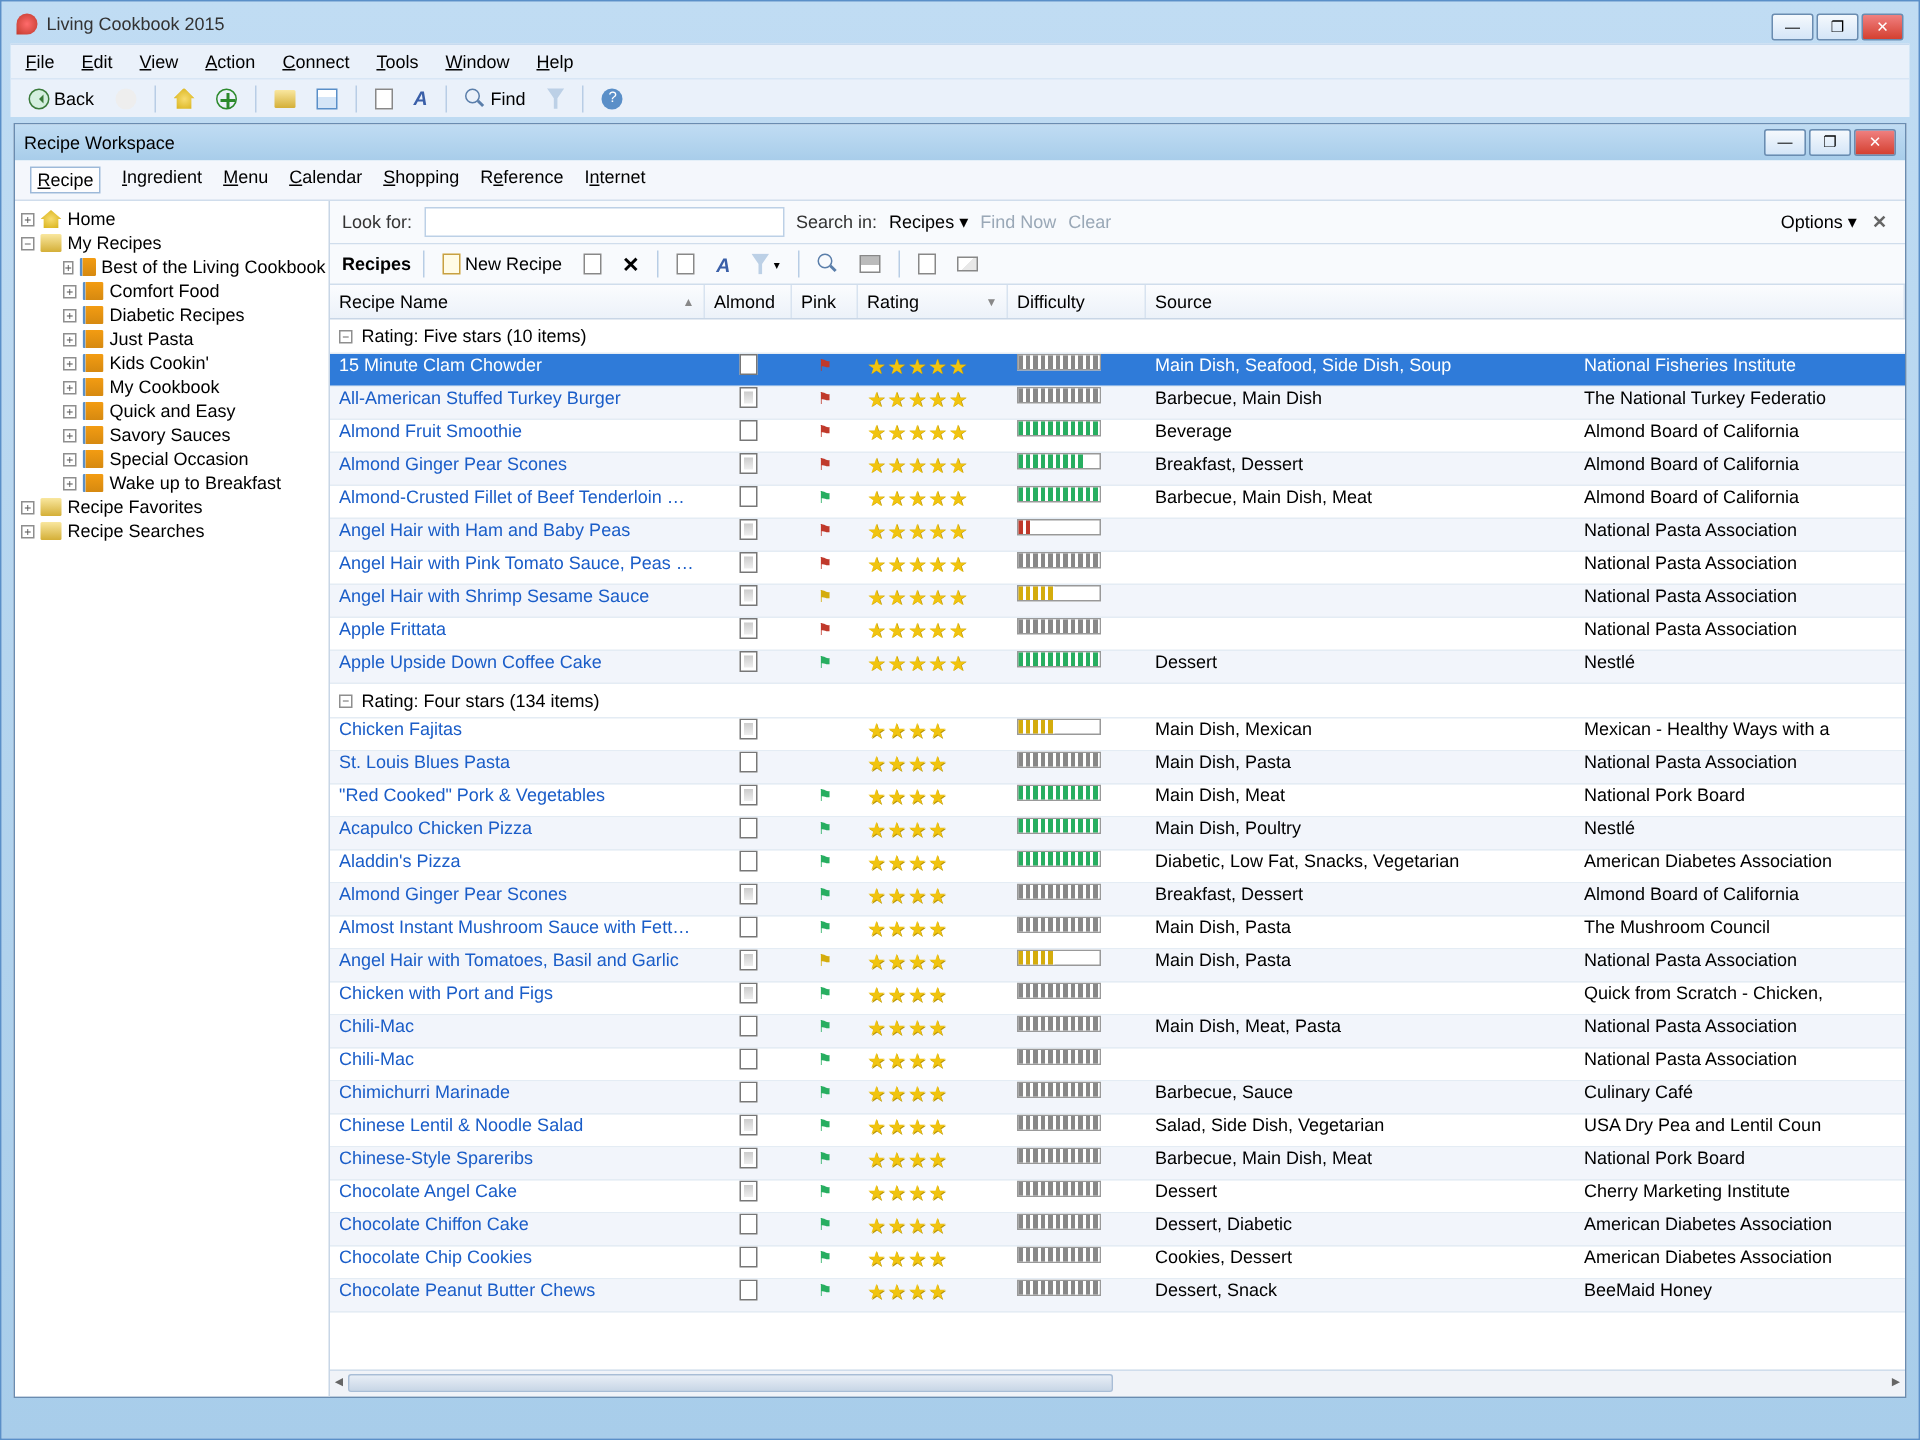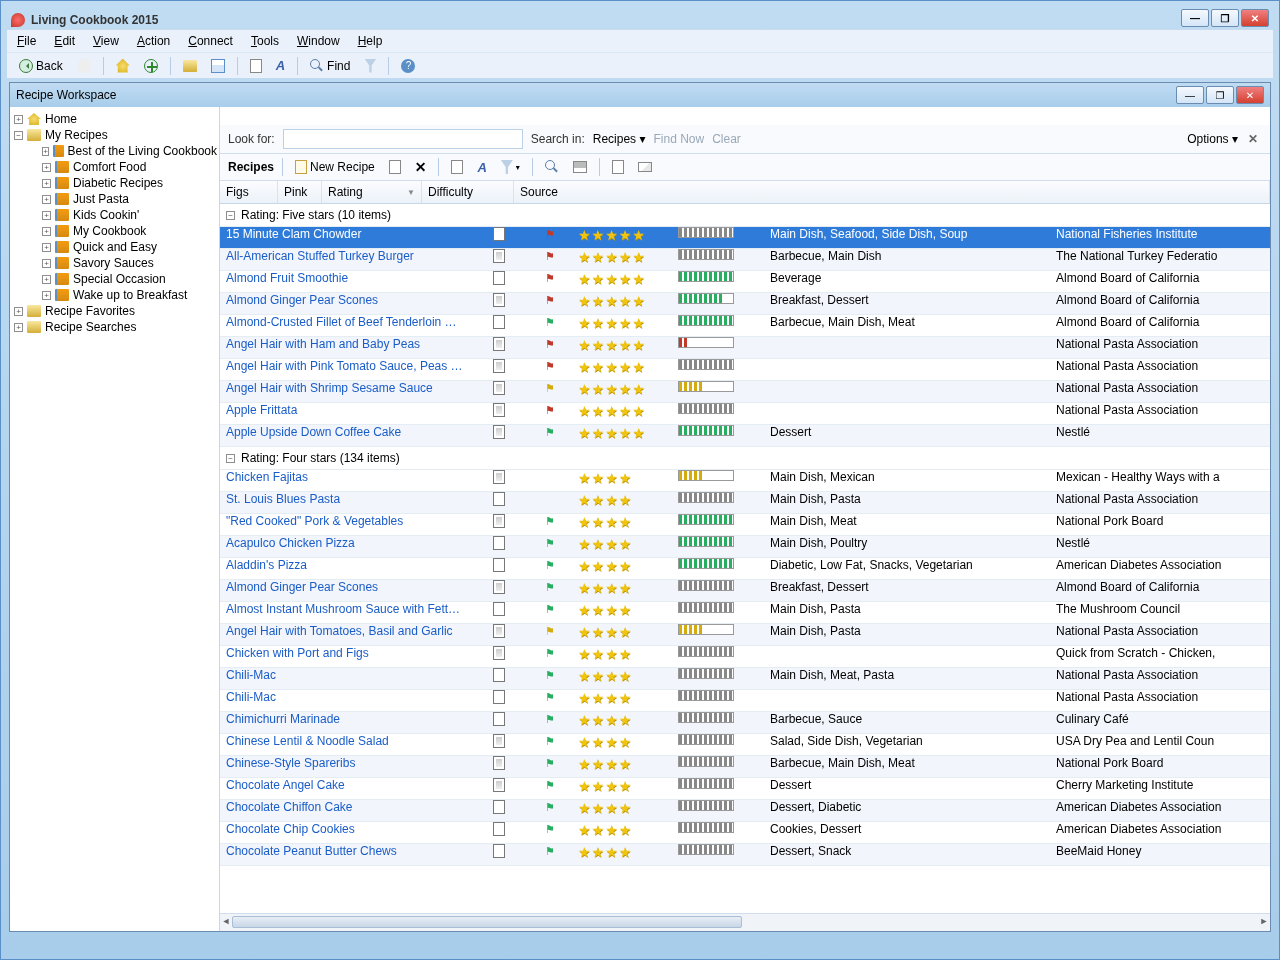--- a/index.html
+++ b/index.html
@@ -1,18 +1,18 @@
 <!DOCTYPE html>
 <html><head>
 <meta charset="utf-8">
 <style>
 * { box-sizing: border-box; margin: 0; padding: 0; }
 body { font-family: "Segoe UI", Tahoma, sans-serif; font-size: 12px; background: #d4e5f7; overflow: hidden; }
 .outer-window { border: 1px solid #5a8fc8; background: linear-gradient(#c0dcf3, #a8cdea); padding: 6px; height: 960px; width: 1280px; }
-.titlebar { display: flex; align-items: flex-end; height: 22px; padding: 2px 4px; font-weight: bold; }
+.titlebar { display: flex; align-items: flex-start; height: 22px; padding: 2px 4px; }
 .titlebar .app-icon { display: inline-block; width: 14px; height: 14px; background: radial-gradient(#ff6b6b, #c0392b); border-radius: 50% 50% 50% 0; margin-right: 6px; }
 .titlebar .title { font-size: 12px; color: #333; }
 .win-controls { margin-left: auto; display: flex; gap: 2px; }
 .win-btn { width: 28px; height: 18px; border: 1px solid #6a8cb0; background: linear-gradient(#f5f9fd, #d4e5f7); border-radius: 2px; display: flex; align-items: center; justify-content: center; cursor: pointer; font-size: 10px; }
 .win-btn.close { background: linear-gradient(#f08080, #d44030); color: #fff; }
 .menubar { background: #eaf1fa; padding: 4px 10px; display: flex; gap: 18px; border-top: 1px solid #c8dbef; }
 .menubar span { cursor: pointer; }
 .menubar span u { text-decoration: underline; }
 .toolbar { background: #eaf1fa; padding: 3px 8px; display: flex; align-items: center; gap: 6px; border-top: 1px solid #d8e6f5; }
 .tb-btn { display: inline-flex; align-items: center; gap: 3px; padding: 2px 4px; cursor: pointer; border-radius: 2px; }
@@ -29,21 +29,21 @@
 .tree { width: 210px; border-right: 1px solid #c8d6e6; background: #fff; padding: 4px 2px; overflow-y: auto; font-size: 12px; }
 .tree .node { white-space: nowrap; padding: 1px 0 1px 2px; cursor: pointer; display: flex; align-items: center; }
 .tree .exp { display: inline-block; width: 9px; height: 9px; border: 1px solid #8e8e8e; font-size: 8px; line-height: 7px; text-align: center; margin-right: 4px; color: #555; }
 .tree .tico { display: inline-block; width: 14px; height: 12px; margin-right: 4px; }
 .tree .ti-home { background: radial-gradient(#f7dc6f, #d4ac0d); clip-path: polygon(50% 0, 100% 50%, 85% 50%, 85% 100%, 15% 100%, 15% 50%, 0 50%); }
 .tree .ti-folder { background: linear-gradient(#f9e79f, #d4af37); border-radius: 1px; }
 .tree .ti-book { background: linear-gradient(#f39c12, #d68910); border-radius: 1px; border-left: 2px solid #5a8fc8; }
 .tree .l2 { padding-left: 30px; }
 
 .main { flex: 1; display: flex; flex-direction: column; overflow: hidden; }
-.searchbar { display: flex; align-items: center; padding: 4px 8px; border-bottom: 1px solid #d0ddec; gap: 8px; background: #f8fafd; margin-top: 18px; }
+.searchbar { display: flex; align-items: center; padding: 4px 8px; border-bottom: 1px solid #d0ddec; gap: 8px; background: #f8fafd; }
 .searchbar input { flex: 0 0 240px; border: 1px solid #bcd0e6; height: 20px; padding: 0 4px; }
 .searchbar .lbl { color: #333; }
 .searchbar .disabled { color: #9aa8b7; }
 .searchbar .right { margin-left: auto; display: flex; align-items: center; gap: 6px; }
 .close-x { font-weight: bold; color: #666; cursor: pointer; padding: 0 4px; }
 
 .gridtoolbar { display: flex; align-items: center; padding: 3px 8px; border-bottom: 1px solid #d0ddec; gap: 6px; background: #f8fafd; }
 .gridtoolbar .strong { font-weight: bold; }
 
 .grid-wrap { flex: 1; overflow: hidden; display: flex; flex-direction: column; }
@@ -185,20 +185,29 @@
     <div class="ws-titlebar">
       <span class="app-icon"></span>
       <span>Recipe Workspace</span>
       <div class="win-controls">
         <div class="win-btn">—</div>
         <div class="win-btn">❐</div>
         <div class="win-btn close">✕</div>
       </div>
     </div>
 
+    <div class="tabstrip">
+      <span class="active"><u>R</u>ecipe</span>
+      <span><u>I</u>ngredient</span>
+      <span><u>M</u>enu</span>
+      <span><u>C</u>alendar</span>
+      <span><u>S</u>hopping</span>
+      <span>R<u>e</u>ference</span>
+      <span>I<u>n</u>ternet</span>
+    </div>
 
     <div class="ws-body">
       <div class="tree" id="tree">
           <div class="node">
             <span class="exp">+</span>
             <span class="tico ti-home"></span>
             <span>Home</span>
           </div>
           <div class="node">
             <span class="exp">−</span>
@@ -316,21 +325,25 @@
           <span class="tb-btn">
               <span class="i-page"></span>
             </span>
           <span class="tb-btn">
               <span class="i-mail"></span>
             </span>
         </div>
 
         <div class="grid-wrap">
           <div class="grid-header">
-            <div class="gh col-img">Figs</div>
+            <div class="gh col-name">
+                <span>Recipe Name</span>
+                <span class="sort-ind">▲</span>
+              </div>
+            <div class="gh col-img">Almond</div>
             <div class="gh col-flag">Pink</div>
             <div class="gh col-rating">
                 <span>Rating</span>
                 <span class="sort-ind">▼</span>
               </div>
             <div class="gh col-diff">Difficulty</div>
             <div class="gh col-source">Source</div>
           </div>
           <div class="grid-body" id="grid-body">
               <div class="group-row">

